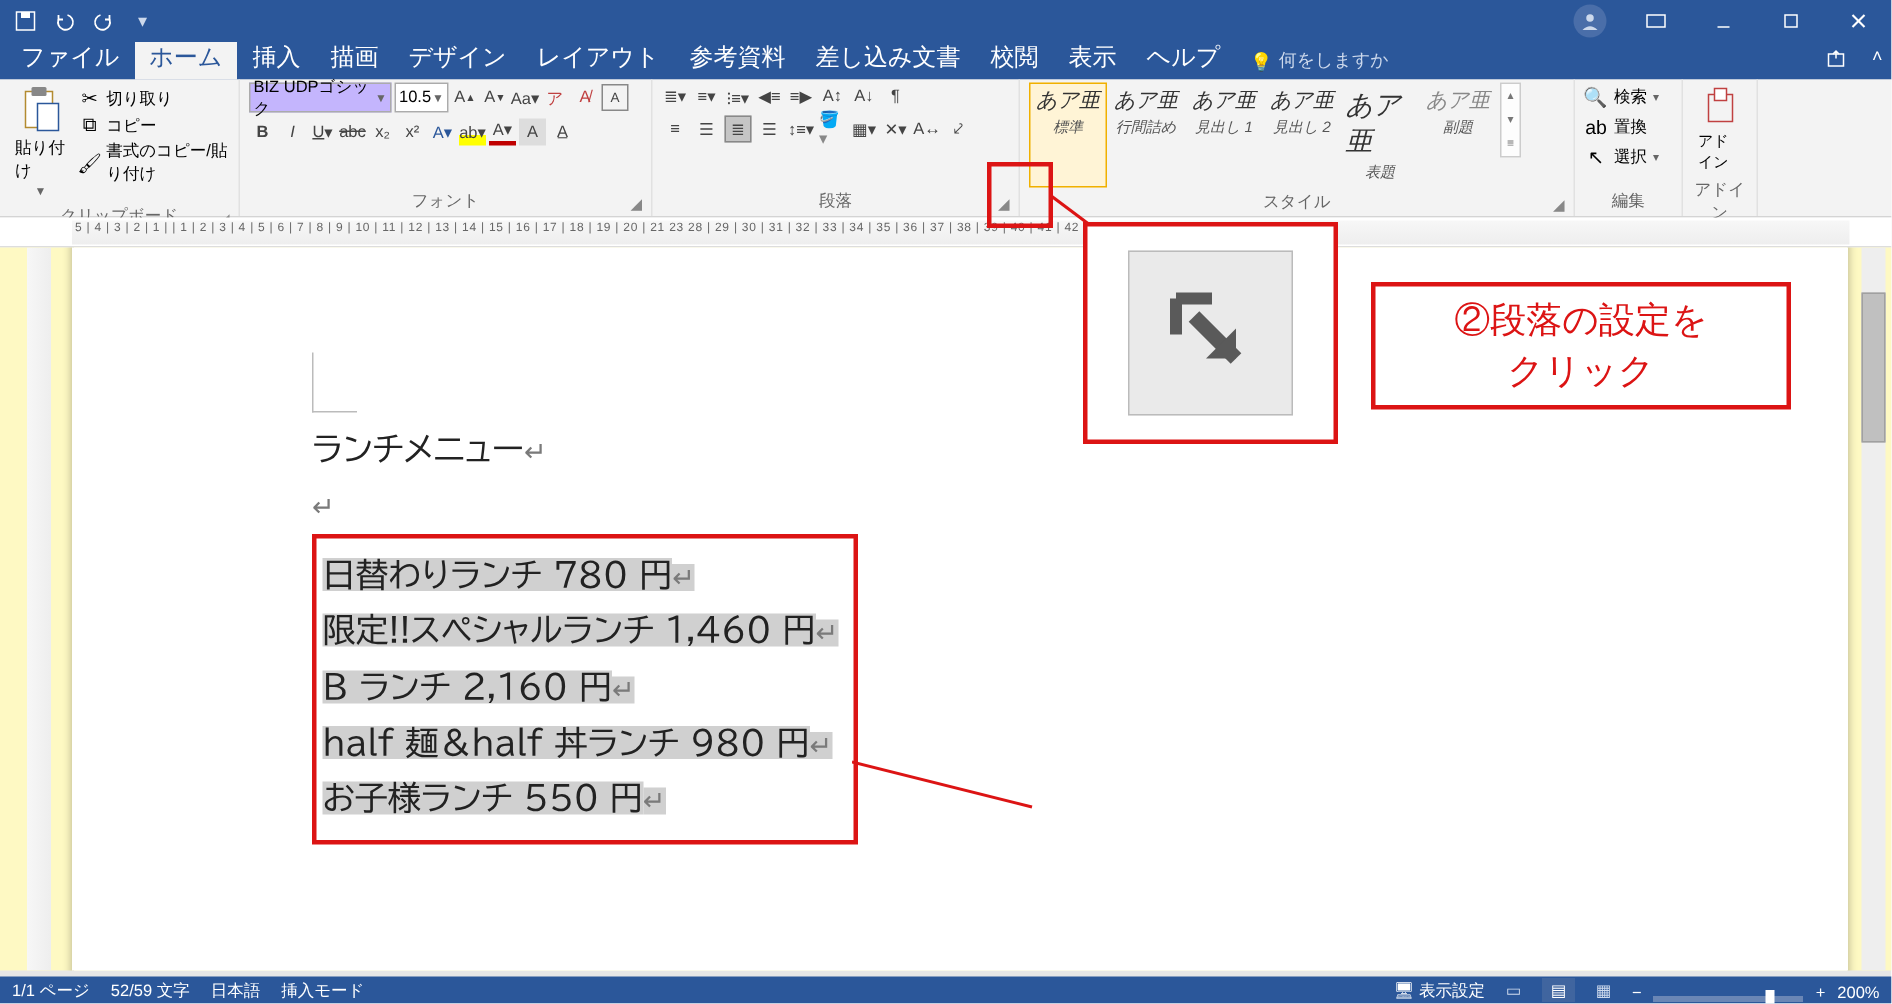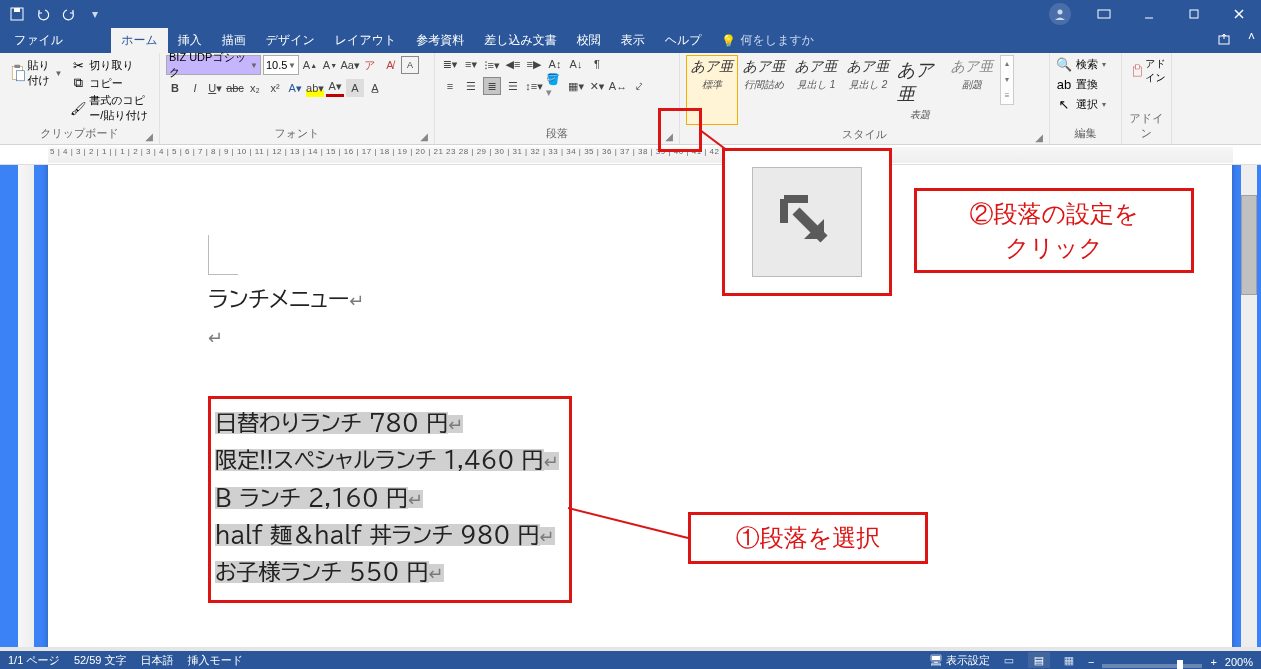--- a/index.html
+++ b/index.html
@@ -10,39 +10,39 @@
   .title-bar { height: 28px; background: #2b579a; color: #fff; display: flex; align-items: center; position: relative; }
   .qat { display: flex; align-items: center; gap: 4px; padding: 0 6px; }
   .qat .icon { width: 22px; height: 22px; display: flex; align-items: center; justify-content: center; }
   .title-center { position: absolute; left: 0; right: 0; text-align: center; pointer-events: none; font-size: 12px; }
   .win-controls { position: absolute; right: 0; top: 0; display: flex; align-items: center; height: 28px; }
   .win-controls .icon { width: 45px; height: 28px; display: flex; align-items: center; justify-content: center; }
   .avatar-circle { width: 22px; height: 22px; border-radius: 50%; background: #4a6ea9; display:flex; align-items:center; justify-content:center; margin-right:10px; }
 
   
   .tab-strip { height: 25px; background: #2b579a; display: flex; align-items: flex-end; color: #fff; padding-left: 4px; }
-  .tab { padding: 4px 10px; font-size: 12px; cursor: pointer; }
-  .tab.active { background: #f3f3f3; color: #2b579a; margin-left: 38px; }
+  .tab { padding: 4px 10px; font-size: 16px; cursor: pointer; }
+  .tab.active { background: #f3f3f3; color: #2b579a; }
   .tell-me { display: flex; align-items: center; gap: 4px; padding: 4px 10px; color: #cdd9ec; }
   .ribbon-toggle { position:absolute; right:6px; top:30px; color:#fff; }
   .share-icon { position:absolute; right:30px; top:32px; color:#fff; }
 
   
   .ribbon { height: 92px; background: #f3f3f3; border-bottom: 1px solid #d4d4d4; display: flex; position: relative; }
   .group { border-right: 1px solid #e1e1e1; display: flex; flex-direction: column; justify-content: space-between; padding: 2px 6px 0 6px; }
   .group-label { text-align: center; font-size: 11px; color: #666; padding: 2px 0 3px; }
   .group-body { flex: 1; display: flex; align-items: flex-start; }
   .launcher { font-size: 10px; color: #888; cursor: pointer; margin-left: 4px; }
   .group-footer { display:flex; justify-content:center; align-items:center; position:relative; }
   .group-footer .launcher-abs { position:absolute; right:0; bottom:2px; }
 
   .btn-stack { display: flex; flex-direction: column; gap: 2px; font-size: 11px; }
   .btn-row { display: flex; align-items: center; gap: 3px; }
   .ico { width: 16px; height: 16px; display: inline-flex; align-items: center; justify-content: center; font-size: 13px; }
-  .big-btn { display:flex; align-items:center; gap:2px; padding:2px 4px; }
+  .big-btn { display:flex; flex-direction:column; align-items:center; gap:2px; padding:2px 4px; }
 
   .font-row1 { display:flex; align-items:center; gap:2px; }
   .font-name { width:95px; height:20px; border:1px solid #ababab; background:#c4b5fd; font-size:11px; padding:0 2px; display:flex; align-items:center; justify-content:space-between; }
   .font-size { width:36px; height:20px; border:1px solid #ababab; background:#fff; font-size:11px; padding:0 2px; display:flex; align-items:center; justify-content:space-between; }
   .mini { width:18px; height:18px; display:flex; align-items:center; justify-content:center; font-size:11px; color:#444; }
   .font-row2 { display:flex; align-items:center; gap:2px; margin-top:4px; }
 
   .para-row { display:flex; align-items:center; gap:3px; }
   .align-active { background:#c5c5c5; border:1px solid #888; }
 
@@ -54,30 +54,30 @@
   .style-scroll { width:14px; display:flex; flex-direction:column; justify-content:space-between; border:1px solid #ccc; background:#fdfdfd; margin-left:2px; }
   .style-scroll div { text-align:center; font-size:8px; color:#777; height:16px; line-height:16px; }
 
   .edit-stack .btn-row { font-size:11px; gap:4px; height:18px; }
 
   
   .ruler-area { height:20px; background:#fff; position:relative; border-bottom:1px solid #ddd; }
   .ruler-h { position:absolute; left:48px; right:28px; top:2px; height:16px; background:linear-gradient(#f7f7f7,#eee); font-size:8px; color:#666; overflow:hidden; white-space:nowrap; letter-spacing:0.5px; padding-left:2px; }
 
   
-  .doc-area { position:absolute; top:165px; bottom:22px; left:0; right:0; background:#3b82f6; overflow:hidden; }
+  .doc-area { position:absolute; top:165px; bottom:22px; left:0; right:0; background:#fef9c3; overflow:hidden; }
   .ruler-v { position:absolute; left:18px; top:0; bottom:0; width:16px; background:linear-gradient(90deg,#f7f7f7,#eee); font-size:8px; color:#666; text-align:center; }
   .page { position:absolute; left:48px; top:-10px; width:1184px; height:520px; background:#fff; box-shadow:0 0 6px rgba(0,0,0,0.3); }
   .scroll-v { position:absolute; right:4px; top:0; bottom:0; width:16px; background:#eee; }
   .scroll-v-thumb { position:absolute; top:30px; width:16px; height:100px; background:#c0c0c0; border:1px solid #a0a0a0; }
 
   .doc-content { position:absolute; left:160px; top:80px; font-family:"BIZ UDPGothic","Yu Gothic",sans-serif; }
   .doc-line { font-size:22px; color:#222; line-height:1.7; white-space:nowrap; }
   .ret { color:#7a7a7a; font-size:18px; }
-  .sel-block { border:3px solid #dc1414; padding:6px 10px 8px 4px;margin-top:40px; }
+  .sel-block { border:3px solid #dc1414; padding:6px 10px 8px 4px; }
   .sel-line span.hl { background:#d0d0d0; }
 
   
   .callout-launcher { position:absolute; left:658px; top:108px; width:44px; height:44px; border:3px solid #dc1414; pointer-events:none; z-index:50; }
   .zoom-box { position:absolute; left:722px; top:148px; width:170px; height:148px; border:3px solid #dc1414; background:#fff; display:flex; align-items:center; justify-content:center; z-index:40; }
   .zoom-inner { width:110px; height:110px; background:#eaeaea; border:1px solid #bbb; display:flex; align-items:center; justify-content:center; }
   .anno-text-box { position:absolute; border:3px solid #dc1414; background:#fff; color:#dc1414; font-size:24px; display:flex; align-items:center; justify-content:center; text-align:center; padding:6px 14px; z-index:40; line-height:1.4; }
   .leader-svg { position:absolute; pointer-events:none; z-index:39; }
 
   
@@ -402,23 +402,20 @@
 </div>
 
 <div class="anno-text-box" style="left:914px; top:188px; width:280px;">
   <div><span>②段落の設定を</span><br><span>クリック</span></div>
 </div>
 
 <svg class="leader-svg" style="left:568px; top:498px;" width="140" height="60">
   <line x1="0" y1="10" x2="120" y2="40" stroke="#dc1414" stroke-width="2"></line>
 </svg>
 
-<div class="anno-text-box" style="left:688px; top:512px; width:240px;">
-  <span>①段落を選択</span>
-</div>
 
 <div class="status-bar">
   <span>1/1 ページ</span>
   <span>52/59 文字</span>
   <span>日本語</span>
   <span>挿入モード</span>
   <div class="status-right">
     <span>🖥 <span>表示設定</span></span>
     <div class="view-btn">▭</div>
     <div class="view-btn active">▤</div>

